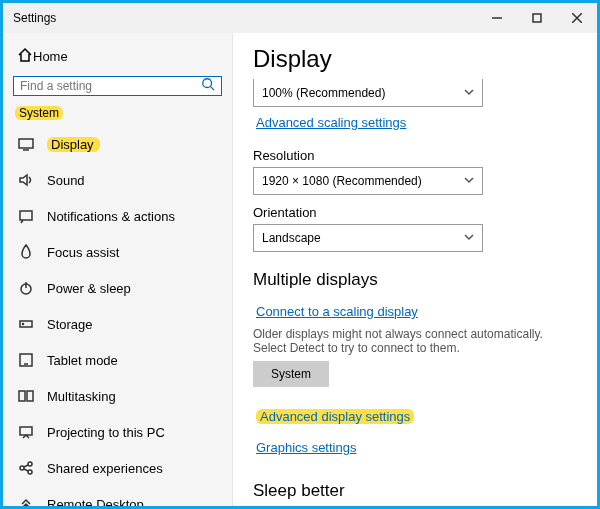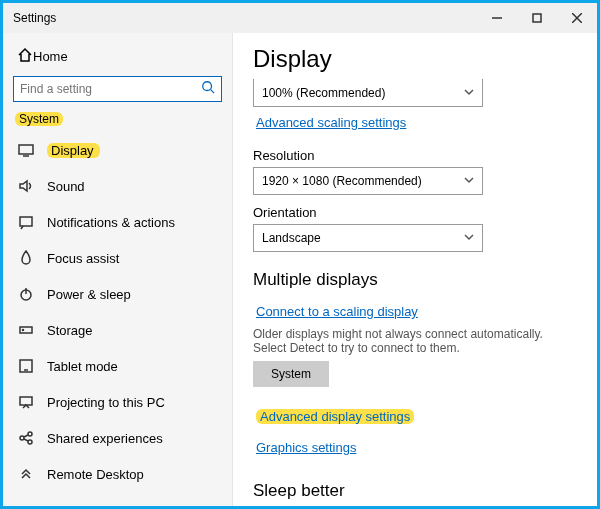--- a/index.html
+++ b/index.html
@@ -135,20 +135,29 @@
               <svg width="16" height="16" viewBox="0 0 16 16">
                 <rect x="2" y="2" width="12" height="12"></rect>
                 <line x1="6" y1="12" x2="10" y2="12"></line>
               </svg>
             </span>
           <span>Tablet mode</span>
         </li>
         <li>
           <span class="icon">
               <svg width="16" height="16" viewBox="0 0 16 16">
+                <rect x="1" y="3" width="6" height="10"></rect>
+                <rect x="9" y="3" width="6" height="10"></rect>
+              </svg>
+            </span>
+          <span>Multitasking</span>
+        </li>
+        <li>
+          <span class="icon">
+              <svg width="16" height="16" viewBox="0 0 16 16">
                 <rect x="2" y="3" width="12" height="8"></rect>
                 <path d="M5 14 L8 11 L11 14"></path>
               </svg>
             </span>
           <span>Projecting to this PC</span>
         </li>
         <li>
           <span class="icon">
               <svg width="16" height="16" viewBox="0 0 16 16">
                 <circle cx="4" cy="8" r="2"></circle>

